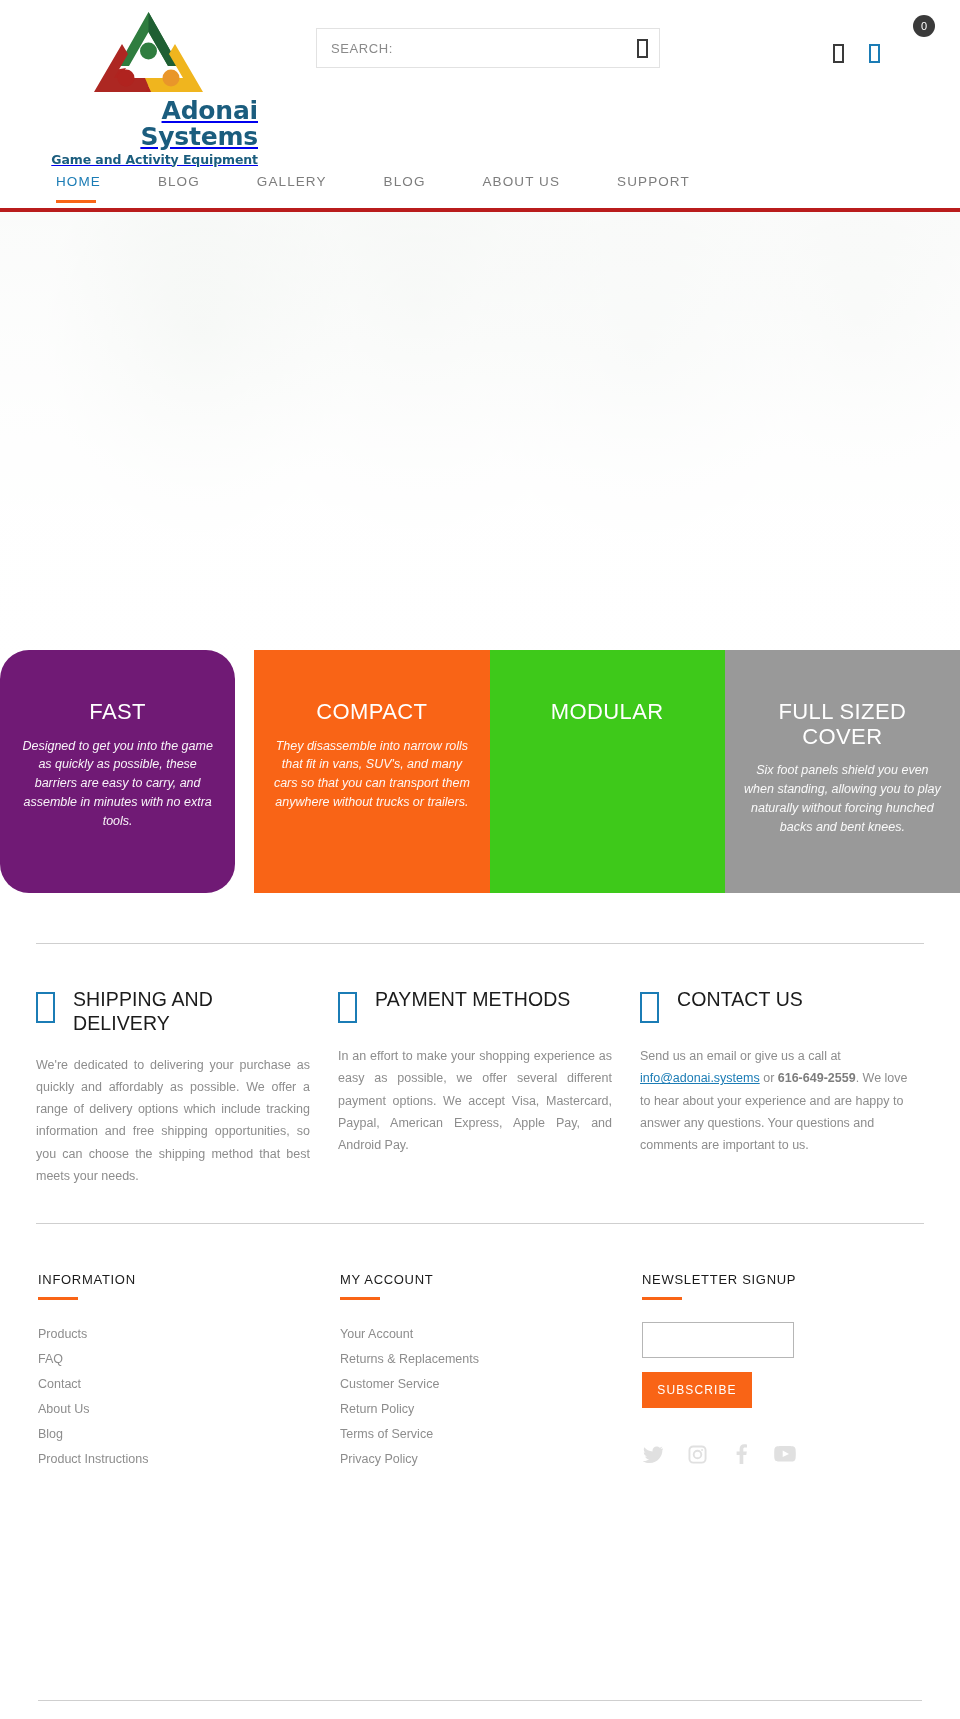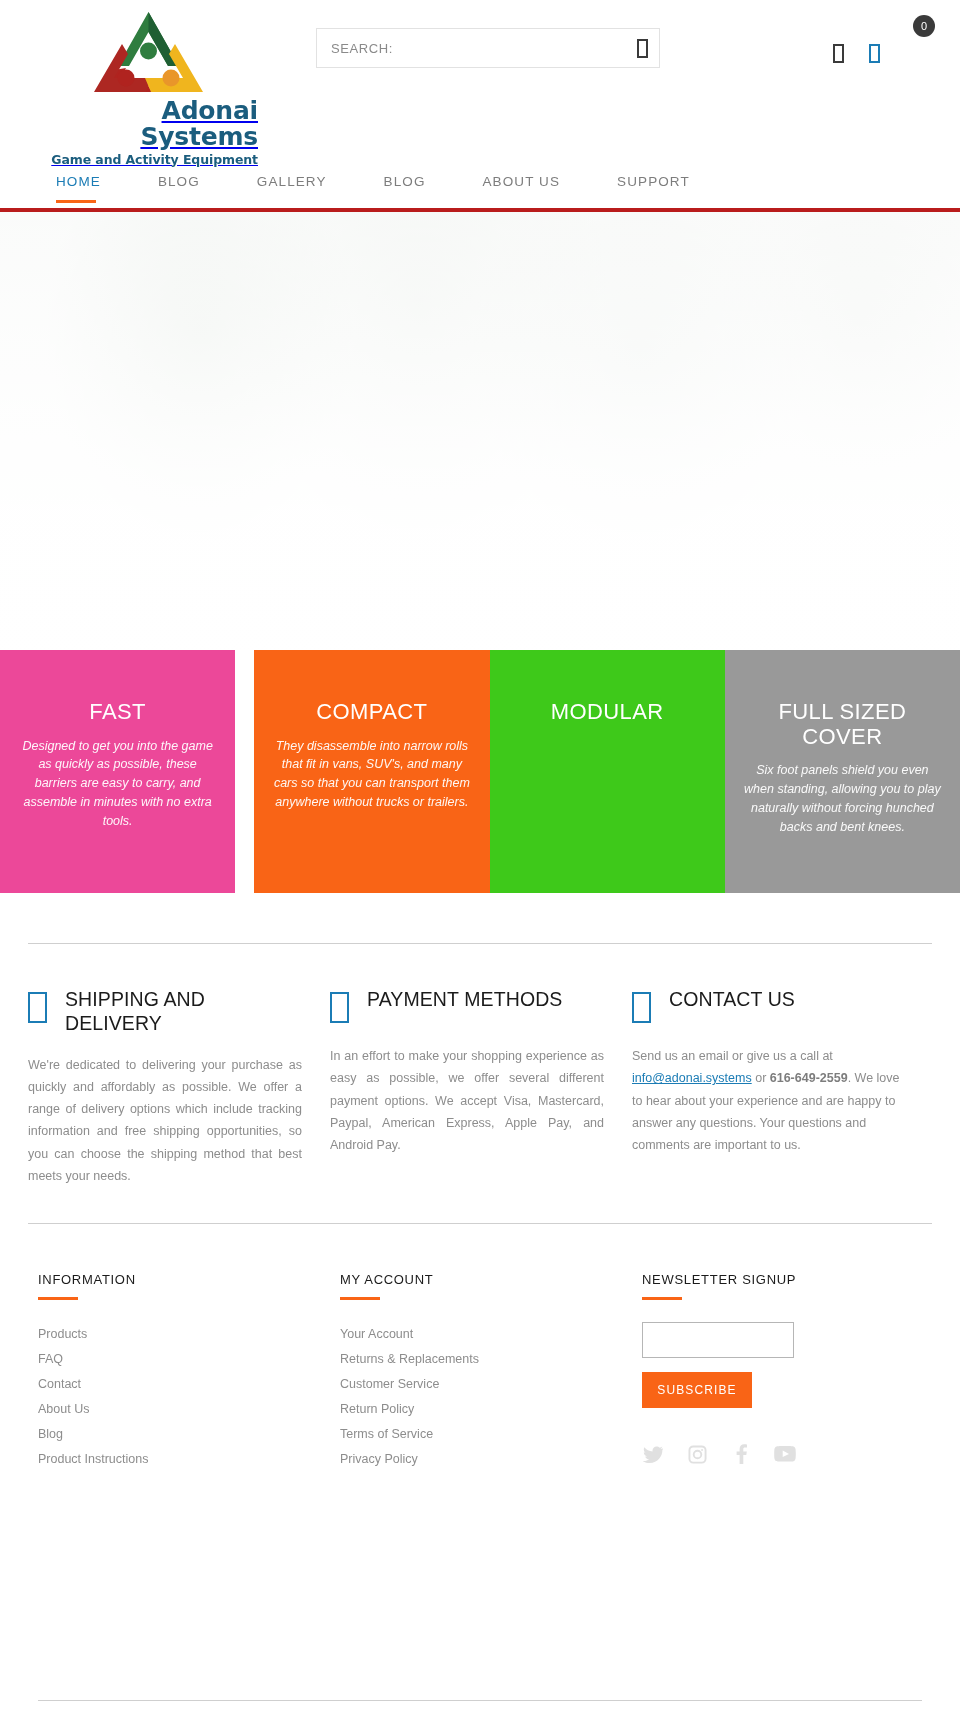--- a/index.html
+++ b/index.html
@@ -122,28 +122,28 @@
     text-align:center; color:#fff;
   }
   .feature-title {
     font-size: 22px; font-weight: 400; letter-spacing: 0.4px;
     line-height: 1.12; margin-bottom: 12px;
   }
   .feature-desc {
     font-size: 12.5px; font-style: italic; line-height: 1.5;
     color: rgba(255,255,255,0.95);
   }
-  .feature.f1 { background:#ec4899; }
+  .feature.f1 { background:#701a75;border-radius:29px; }
   .feature.f2 { background:#f96416;margin-left:19px; }
   .feature.f3 { background:#3ec91a; }
   .feature.f4 { background:#999999; }
   .feature.f4 .feature-title { padding: 0 24px; }
 
   
-  .info-section { padding: 0 28px; }
+  .info-section { padding: 0 36px; }
   .rule { height: 1px; background:#cfcfcf; }
   .info-cols { display:flex; padding-top: 44px; padding-bottom: 36px; gap: 28px; }
   .info-col { width: 274px; }
   .info-head { display:flex; align-items:flex-start; gap: 18px; margin-bottom: 18px; }
   .info-icon { flex: 0 0 auto; padding-top: 4px; }
   .info-title {
     font-size: 19.5px; font-weight: 400; color:#1b1b1b;
     line-height: 1.22; letter-spacing: 0.1px;
   }
   .info-body {

